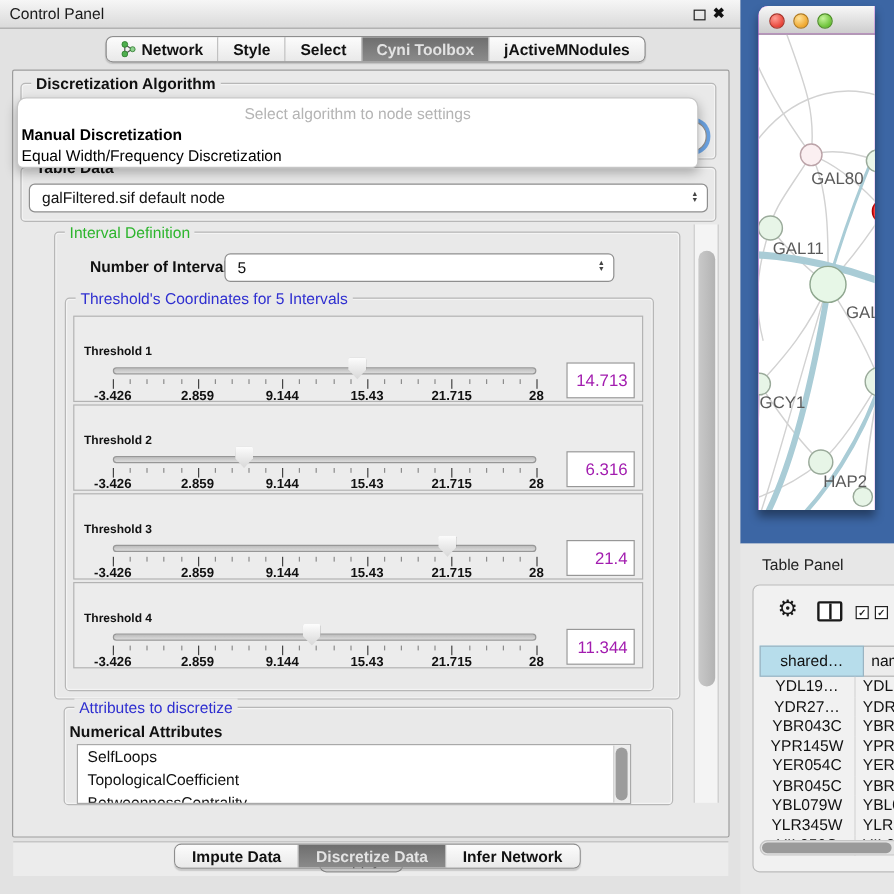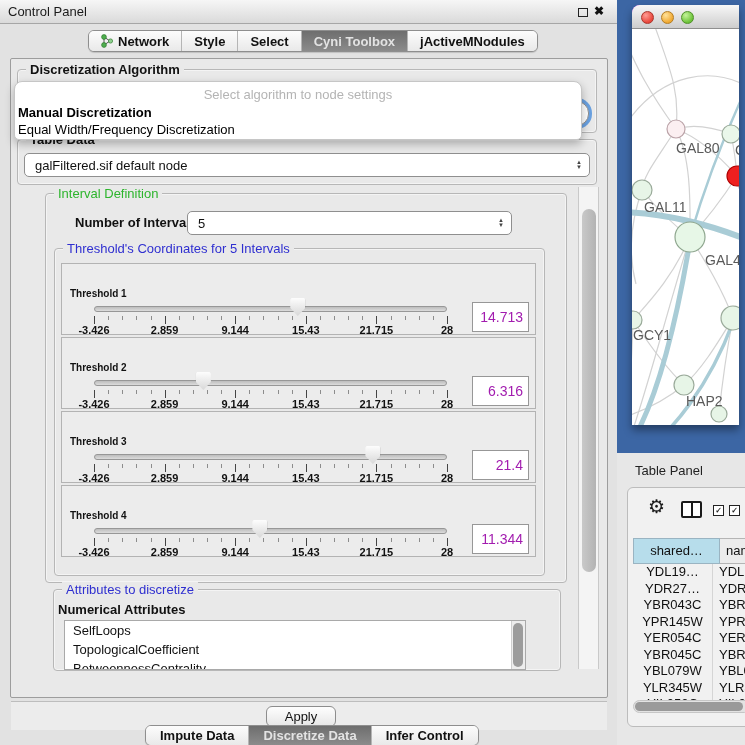--- a/index.html
+++ b/index.html
@@ -96,26 +96,26 @@
   
   #apply-strip { position:absolute; left:0; top:642px; width:596px; height:29px;
     background:#ececec; border-top:1px solid #bdbdbd; }
   #apply-btn { position:absolute; left:255px; top:4px; width:70px; height:21px;
     background:linear-gradient(#fefefe,#e6e6e6); border:1px solid #8d8d8d; border-radius:6px;
     font-size:13px; color:#111; text-align:center; line-height:19px; }
 
   
   #bottom-tabs { position:absolute; left:145px; top:703px; height:21px; display:flex;
     border:1px solid #8e8e8e; border-radius:6px; overflow:hidden;
-    box-shadow:0 1px 1px rgba(0,0,0,.15);margin-top:22px; }
+    box-shadow:0 1px 1px rgba(0,0,0,.15); }
   #bottom-tabs .seg { font-size:13px; padding:0 14px; }
 
   
   #net-frame { position:absolute; left:617px; top:0; width:128px; height:453px; background:#3c66a4; }
-  #mac-win { position:absolute; left:15px; top:5px; width:107px; height:420px;
+  #mac-win { position:absolute; left:15px; top:5px; width:97px; height:420px;
     border-top-left-radius:8px; overflow:hidden; background:#d946ef;
     box-shadow:0 5px 8px rgba(0,0,0,.4);text-align:right; }
   #mac-titlebar { position:absolute; left:0; top:0; width:100%; height:24px;
     background:linear-gradient(#f7f7f7,#cdcdcd); border-bottom:1px solid #8f8f8f; }
   .light { position:absolute; top:6px; width:13px; height:13px; border-radius:50%; }
   #light-red    { left:9px;  background:radial-gradient(circle at 35% 30%,#ff9d94,#e8463a 70%); border:1px solid #a8352c; }
   #light-yellow { left:29px; background:radial-gradient(circle at 35% 30%,#ffe29a,#f0a830 70%); border:1px solid #b27c22; }
   #light-green  { left:49px; background:radial-gradient(circle at 35% 30%,#c4f39a,#6cc238 70%); border:1px solid #4e8f28; }
   #net-canvas { position:absolute; left:0; top:24px; width:113px; height:396px; background:#fff; overflow:hidden; }
 
@@ -407,21 +407,21 @@
   </div>
 
   <div id="bottom-tabs">
     <div class="seg">
       <span>Impute Data</span>
     </div>
     <div class="seg selected">
       <span>Discretize Data</span>
     </div>
     <div class="seg">
-      <span>Infer Control</span>
+      <span>Infer Network</span>
     </div>
   </div>
 </div>
 
 <div id="net-frame">
   <div id="mac-win">
     <div id="mac-titlebar">
       <span class="light" id="light-red"></span>
       <span class="light" id="light-yellow"></span>
       <span class="light" id="light-green"></span>

